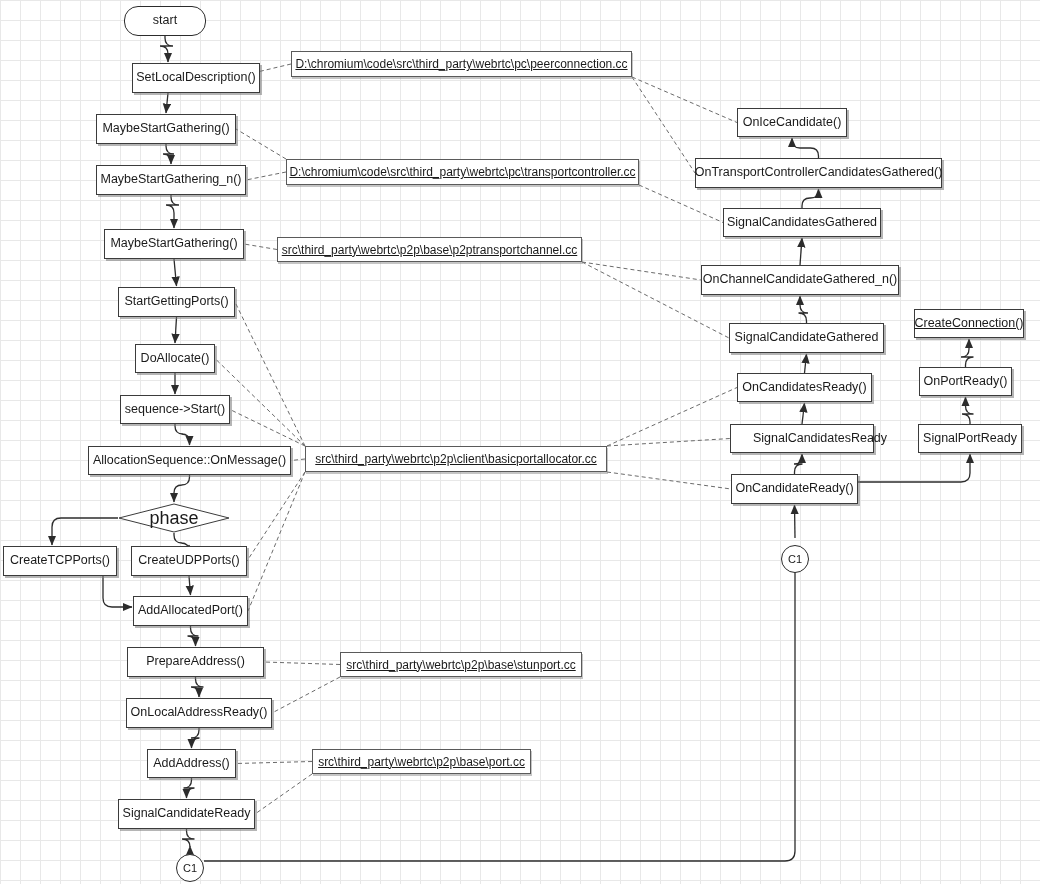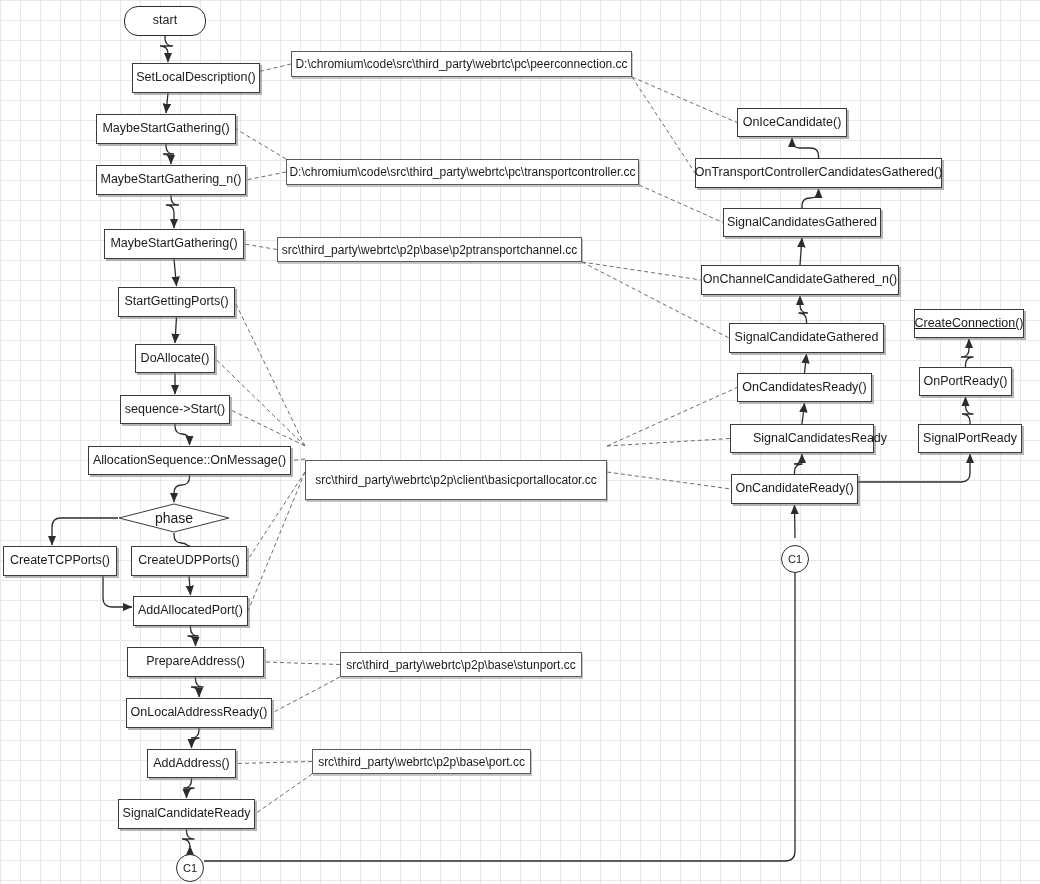--- a/index.html
+++ b/index.html
@@ -61,34 +61,35 @@
     border: 1px solid #5a5a5a;
     display: flex;
     align-items: center;
     justify-content: center;
     font-size: 12px;
     color: #1a1a1a;
     white-space: nowrap;
     padding: 0 10px;
     box-shadow: 1px 2px 0 rgba(140,140,140,0.5);
     z-index: 3;
+    text-decoration: underline;
   }
   .diamond-wrap {
     position: absolute;
     z-index: 3;
   }
   .diamond-wrap svg { display: block; }
   .diamond-label {
     position: absolute;
     left: 0; top: 0;
     width: 100%; height: 100%;
     display: flex;
     align-items: center;
     justify-content: center;
-    font-size: 14px;
+    font-size: 18px;
     color: #1a1a1a;
     white-space: nowrap;
   }
 </style>
 </head>
 <body>
 
 <div id="canvas">
   <svg id="edges" xmlns="http://www.w3.org/2000/svg">
     <defs>
@@ -187,17 +188,17 @@
       <div class="node" style="left: 695px; top: 158px; width: 247px; height: 30px;">OnTransportControllerCandidatesGathered()</div>
       <div class="node" style="left: 737px; top: 108px; width: 110px; height: 29px;">OnIceCandidate()</div>
       <div class="node" style="left: 918px; top: 424px; width: 104px; height: 29px;">SignalPortReady</div>
       <div class="node" style="left: 919px; top: 367px; width: 93px; height: 29px;">OnPortReady()</div>
       <div class="node" style="left: 914px; top: 309px; width: 110px; height: 29px; text-decoration: underline;">CreateConnection()</div>
     </div>
   <div id="notes-layer">
       <div class="note" style="left: 291px; top: 51px; width: 341px; height: 26px;">D:\chromium\code\src\third_party\webrtc\pc\peerconnection.cc</div>
       <div class="note" style="left: 286px; top: 159px; width: 353px; height: 26px;">D:\chromium\code\src\third_party\webrtc\pc\transportcontroller.cc</div>
       <div class="note" style="left: 277px; top: 237px; width: 305px; height: 25px;">src\third_party\webrtc\p2p\base\p2ptransportchannel.cc</div>
-      <div class="note" style="left: 305px; top: 460px; width: 302px; height: 40px;">src\third_party\webrtc\p2p\client\basicportallocator.cc</div>
+      <div class="note" style="left: 305px; top: 446px; width: 302px; height: 26px;">src\third_party\webrtc\p2p\client\basicportallocator.cc</div>
       <div class="note" style="left: 340px; top: 652px; width: 242px; height: 25px;">src\third_party\webrtc\p2p\base\stunport.cc</div>
       <div class="note" style="left: 312px; top: 749px; width: 219px; height: 25px;">src\third_party\webrtc\p2p\base\port.cc</div>
     </div>
 </div>
 
 </body></html>

